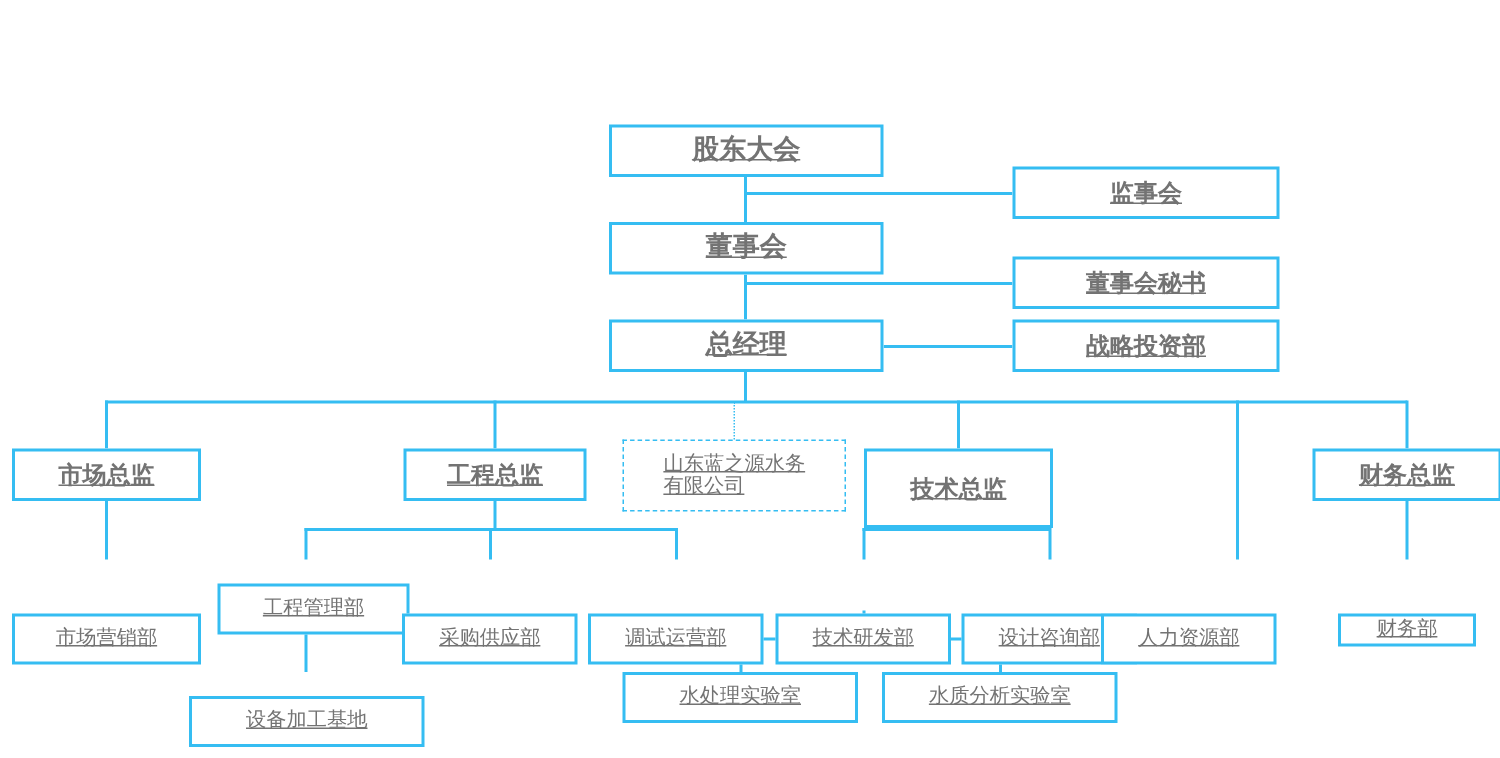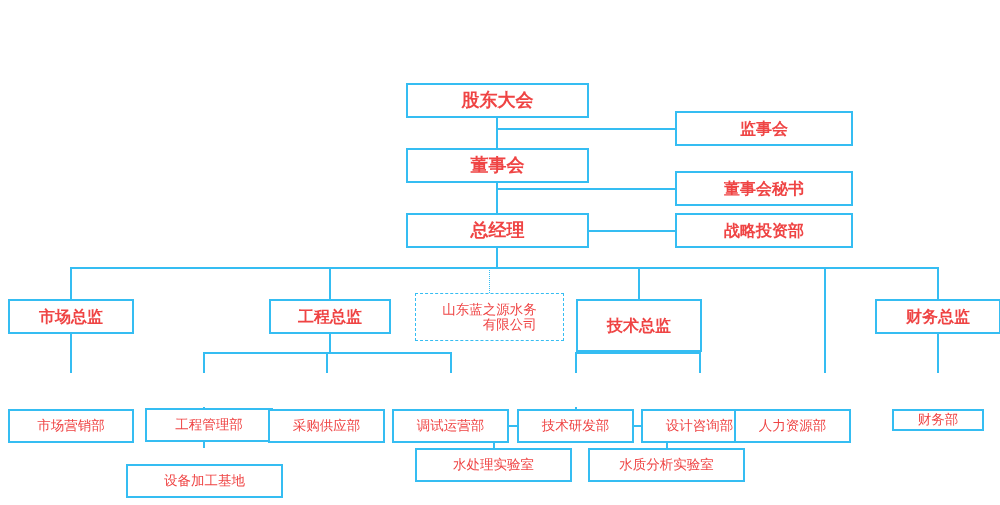--- a/index.html
+++ b/index.html
@@ -18,25 +18,26 @@
     overflow: hidden;
   }
   .node {
     position: absolute;
     box-sizing: border-box;
     border: 2px solid #35bdf2;
     background: #ffffff;
     display: flex;
     align-items: center;
     justify-content: center;
-    text-align: right;
-    color: #ef4444;
+    text-align: left;
+    color: #737373;
     line-height: 1.12;
     z-index: 3;
     white-space: pre-line;
+    text-decoration: underline;
   }
   .node.lvl-exec {
     font-size: 18px;
     font-weight: 700;
   }
   .node.lvl-exec-side {
     font-size: 16px;
     font-weight: 700;
   }
   .node.lvl-director {
@@ -115,21 +116,21 @@
       <div class="node lvl-exec-side" style="left: 675px; top: 171px; width: 178px; height: 35px;">董事会秘书</div>
       <div class="node lvl-exec" style="left: 406px; top: 213px; width: 183px; height: 35px;">总经理</div>
       <div class="node lvl-exec-side" style="left: 675px; top: 213px; width: 178px; height: 35px;">战略投资部</div>
       <div class="node dashed" style="left: 415px; top: 293px; width: 149px; height: 48px;">山东蓝之源水务
 有限公司</div>
       <div class="node lvl-director" style="left: 8px; top: 299px; width: 126px; height: 35px;">市场总监</div>
       <div class="node lvl-director" style="left: 269px; top: 299px; width: 122px; height: 35px;">工程总监</div>
       <div class="node lvl-director" style="left: 576px; top: 299px; width: 126px; height: 53px;">技术总监</div>
       <div class="node lvl-director" style="left: 875px; top: 299px; width: 126px; height: 35px;">财务总监</div>
       <div class="node lvl-dept" style="left: 8px; top: 373px; width: 126px; height: 34px;">市场营销部</div>
-      <div class="node lvl-dept" style="left: 145px; top: 372px; width: 128px; height: 34px;">工程管理部</div>
+      <div class="node lvl-dept" style="left: 145px; top: 353px; width: 128px; height: 34px;">工程管理部</div>
       <div class="node lvl-dept" style="left: 268px; top: 373px; width: 117px; height: 34px;">采购供应部</div>
       <div class="node lvl-dept" style="left: 392px; top: 373px; width: 117px; height: 34px;">调试运营部</div>
       <div class="node lvl-dept" style="left: 517px; top: 373px; width: 117px; height: 34px;">技术研发部</div>
       <div class="node lvl-dept" style="left: 641px; top: 373px; width: 117px; height: 34px;">设计咨询部</div>
       <div class="node lvl-dept" style="left: 734px; top: 373px; width: 117px; height: 34px;">人力资源部</div>
       <div class="node lvl-dept" style="left: 892px; top: 373px; width: 92px; height: 22px;">财务部</div>
       <div class="node lvl-sub" style="left: 126px; top: 448px; width: 157px; height: 34px; margin-top: 16px;">设备加工基地</div>
       <div class="node lvl-sub" style="left: 415px; top: 448px; width: 157px; height: 34px;">水处理实验室</div>
       <div class="node lvl-sub" style="left: 588px; top: 448px; width: 157px; height: 34px;">水质分析实验室</div>
     </div>

